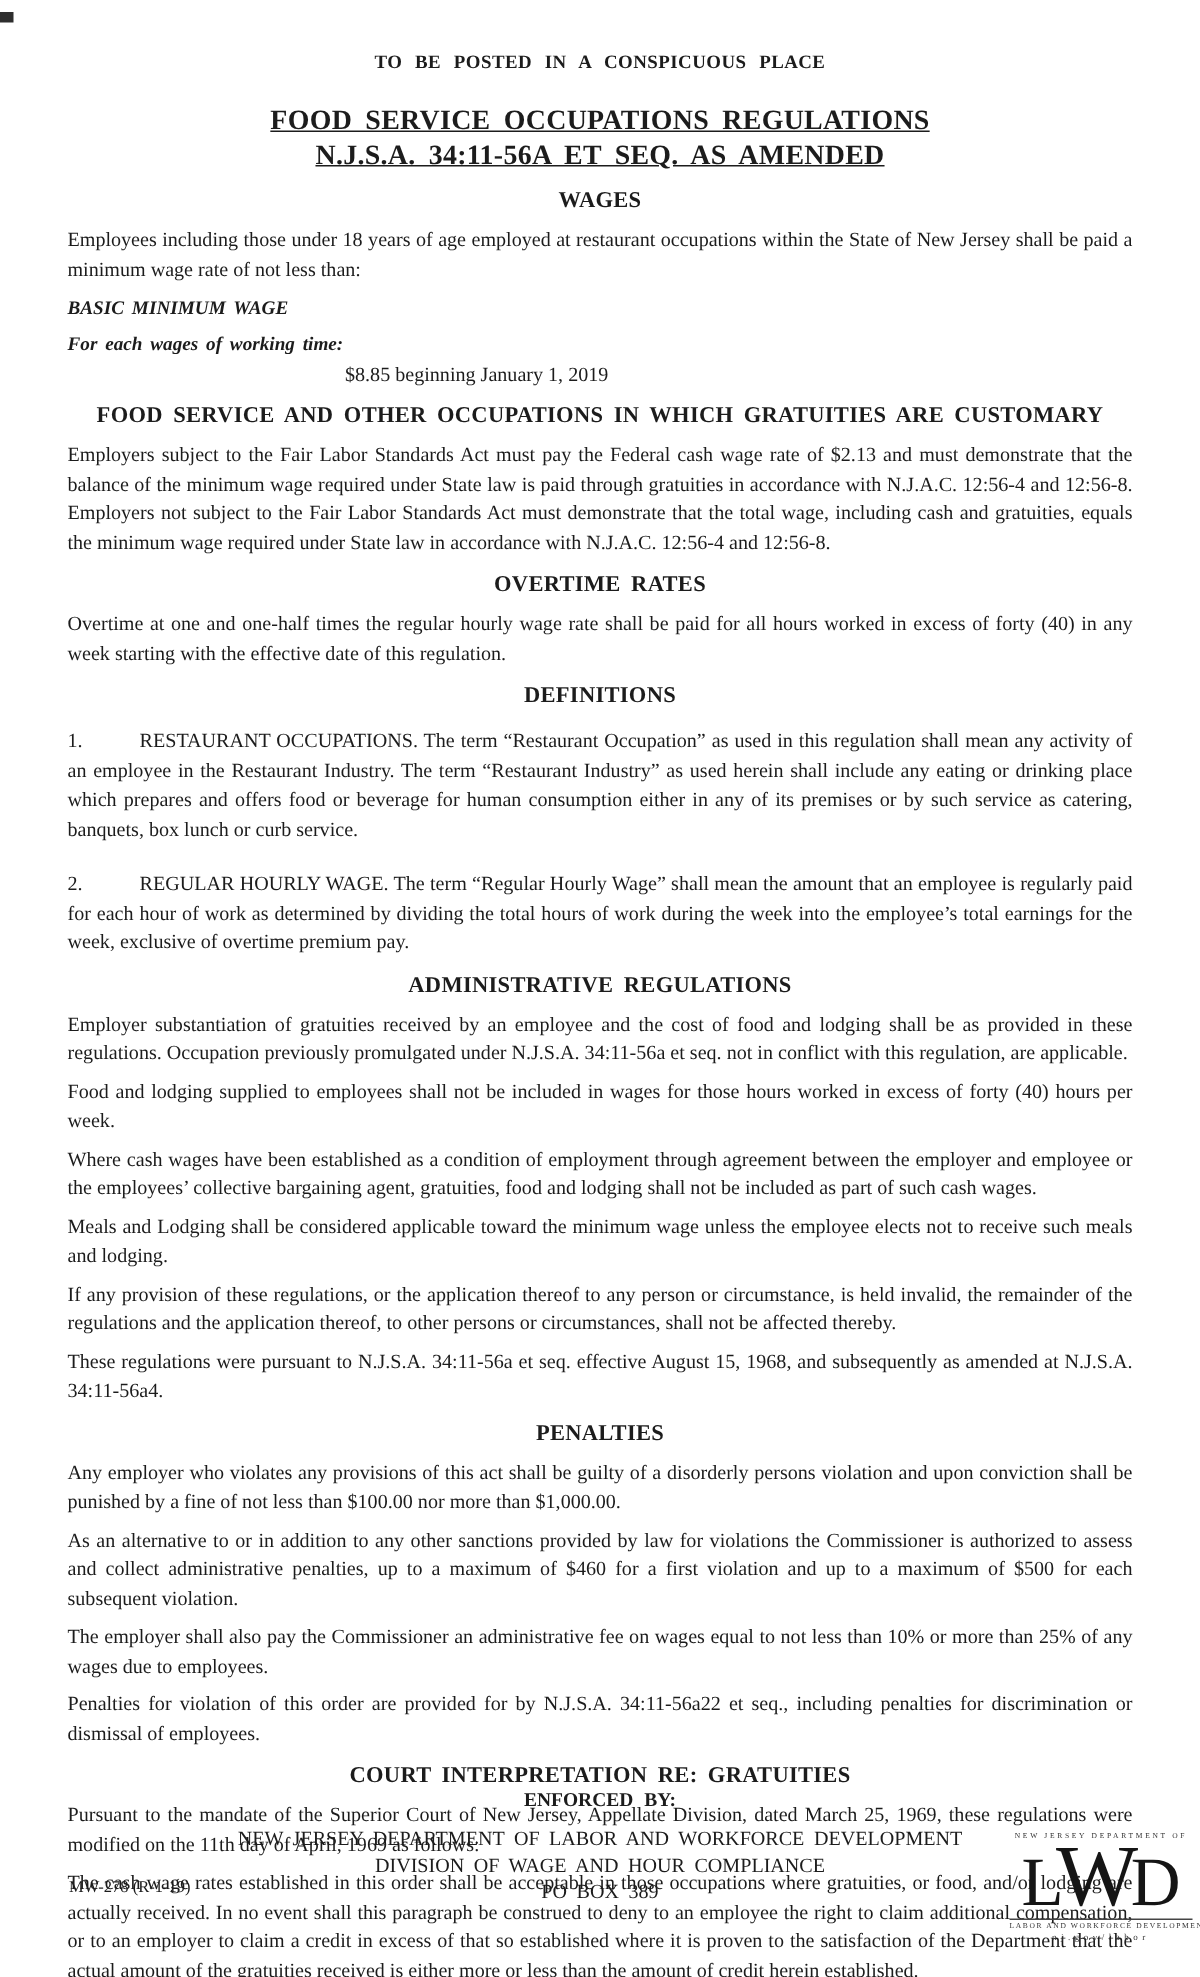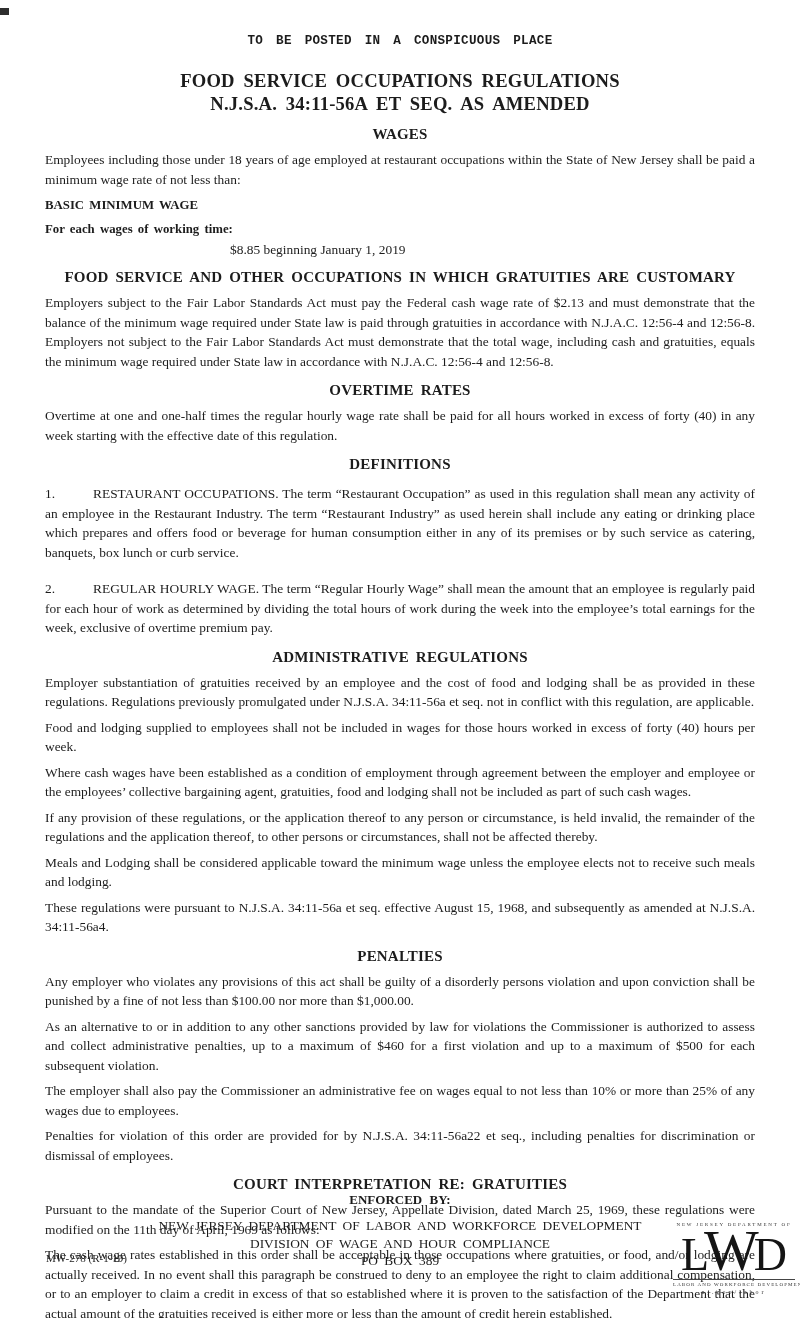--- a/index.html
+++ b/index.html
@@ -6,33 +6,33 @@
   .page {
     position:relative; width:800px; height:1318px; margin:0 auto;
     background:#ffffff; overflow:hidden;
     font-family:"Liberation Serif", serif; color:#1c1c1c;
   }
   .scan-artifact { position:absolute; left:0px; top:8px; width:9px; height:7px; background:#2e2e2e; }
   .content { position:absolute; left:45px; right:45px; top:34px; }
 
   .notice {
     text-align:center; font-weight:bold; font-size:12.6px; line-height:15px;
-    word-spacing:5px; letter-spacing:0.3px; margin:0;font-family:Liberation Mono, monospace;
+    word-spacing:5px; letter-spacing:0.3px; margin:0;
   }
   .doc-title {
     text-align:center; font-weight:bold; font-size:18.6px; line-height:23px;
-    word-spacing:4px; letter-spacing:0.2px; margin:20px 0 0;
+    word-spacing:4px; letter-spacing:0.2px; margin:20px 0 0;text-decoration:underline;
   }
   .center-head {
     text-align:center; font-weight:bold; font-size:15px; line-height:15px;
     word-spacing:3px; letter-spacing:0.2px; margin:12px 0 0;
   }
   .left-head {
     font-weight:bold; font-size:12.8px; line-height:15px;
-    word-spacing:2px; margin:9px 0 0;
+    word-spacing:2px; margin:9px 0 0;font-style:italic;
   }
   p.body {
     font-size:13.4px; line-height:19.5px; text-align:justify;
     margin:6px 0 0;
   }
   p.first { margin-top:8px; }
   .rate-line { font-size:13.4px; line-height:17px; margin:4px 0 0 185px; }
   p.item { margin-top:12px; }
   p.item2 { margin-top:17px; }
   .item-num { display:inline; }
@@ -80,25 +80,25 @@
     <p class="body first">Employers subject to the Fair Labor Standards Act must pay the Federal cash wage rate of $2.13 and must demonstrate that the balance of the minimum wage required under State law is paid through gratuities in accordance with N.J.A.C. 12:56-4 and 12:56-8.  Employers not subject to the Fair Labor Standards Act must demonstrate that the total wage, including cash and gratuities, equals the minimum wage required under State law in accordance with N.J.A.C. 12:56-4 and 12:56-8.</p>
 
     <h2 class="center-head">OVERTIME RATES</h2>
     <p class="body first">Overtime at one and one-half times the regular hourly wage rate shall be paid for all hours worked in excess of forty (40) in any week starting with the effective date of this regulation.</p>
 
     <h2 class="center-head">DEFINITIONS</h2>
     <p class="body item"><span class="item-num">1.</span><span class="item-gap"></span><span>RESTAURANT OCCUPATIONS.  The term “Restaurant Occupation” as used in this regulation shall mean any activity of an employee in the Restaurant Industry.  The term “Restaurant Industry” as used herein shall include any eating or drinking place which prepares and offers food or beverage for human consumption either in any of its premises or by such service as catering, banquets, box lunch or curb service.</span></p>
     <p class="body item item2"><span class="item-num">2.</span><span class="item-gap"></span><span>REGULAR HOURLY WAGE. The term “Regular Hourly Wage” shall mean the amount that an employee is regularly paid for each hour of work as determined by dividing the total hours of work during the week into the employee’s total earnings for the week, exclusive of overtime premium pay.</span></p>
 
     <h2 class="center-head">ADMINISTRATIVE REGULATIONS</h2>
-    <p class="body first">Employer substantiation of gratuities received by an employee and the cost of food and lodging shall be as provided in these regulations.  Regulations previously promulgated under N.J.S.A. 34:11-56a et seq. not in conflict with this regulation, are applicable.</p>
+    <p class="body first">Employer substantiation of gratuities received by an employee and the cost of food and lodging shall be as provided in these regulations.  Occupation previously promulgated under N.J.S.A. 34:11-56a et seq. not in conflict with this regulation, are applicable.</p>
     <p class="body">Food and lodging supplied to employees shall not be included in wages for those hours worked in excess of forty (40) hours per week.</p>
     <p class="body">Where cash wages have been established as a condition of employment through agreement between the employer and employee or the employees’ collective bargaining agent, gratuities, food and lodging shall not be included as part of such cash wages.</p>
+    <p class="body">Meals and Lodging shall be considered applicable toward the minimum wage unless the employee elects not to receive such meals and lodging.</p>
     <p class="body">If any provision of these regulations, or the application thereof to any person or circumstance, is held invalid, the remainder of the regulations and the application thereof, to other persons or circumstances, shall not be affected thereby.</p>
-    <p class="body">Meals and Lodging shall be considered applicable toward the minimum wage unless the employee elects not to receive such meals and lodging.</p>
     <p class="body">These regulations were pursuant to N.J.S.A. 34:11-56a et seq. effective August 15, 1968, and subsequently as amended at N.J.S.A. 34:11-56a4.</p>
 
     <h2 class="center-head">PENALTIES</h2>
     <p class="body first">Any employer who violates any provisions of this act shall be guilty of a disorderly persons violation and upon conviction shall be punished by a fine of not less than $100.00 nor more than $1,000.00.</p>
     <p class="body">As an alternative to or in addition to any other sanctions provided by law for violations the Commissioner is authorized to assess and collect administrative penalties, up to a maximum of $460 for a first violation and up to a maximum of $500 for each subsequent violation.</p>
     <p class="body">The employer shall also pay the Commissioner an administrative fee on wages equal to not less than 10% or more than 25% of any wages due to employees.</p>
     <p class="body">Penalties for violation of this order are provided for by N.J.S.A. 34:11-56a22 et seq., including penalties for discrimination or dismissal of employees.</p>
 
     <h2 class="center-head">COURT INTERPRETATION RE: GRATUITIES</h2>
     <p class="body first">Pursuant to the mandate of the Superior Court of New Jersey, Appellate Division, dated March 25, 1969, these regulations were modified on the 11th day of April, 1969 as follows:</p>

